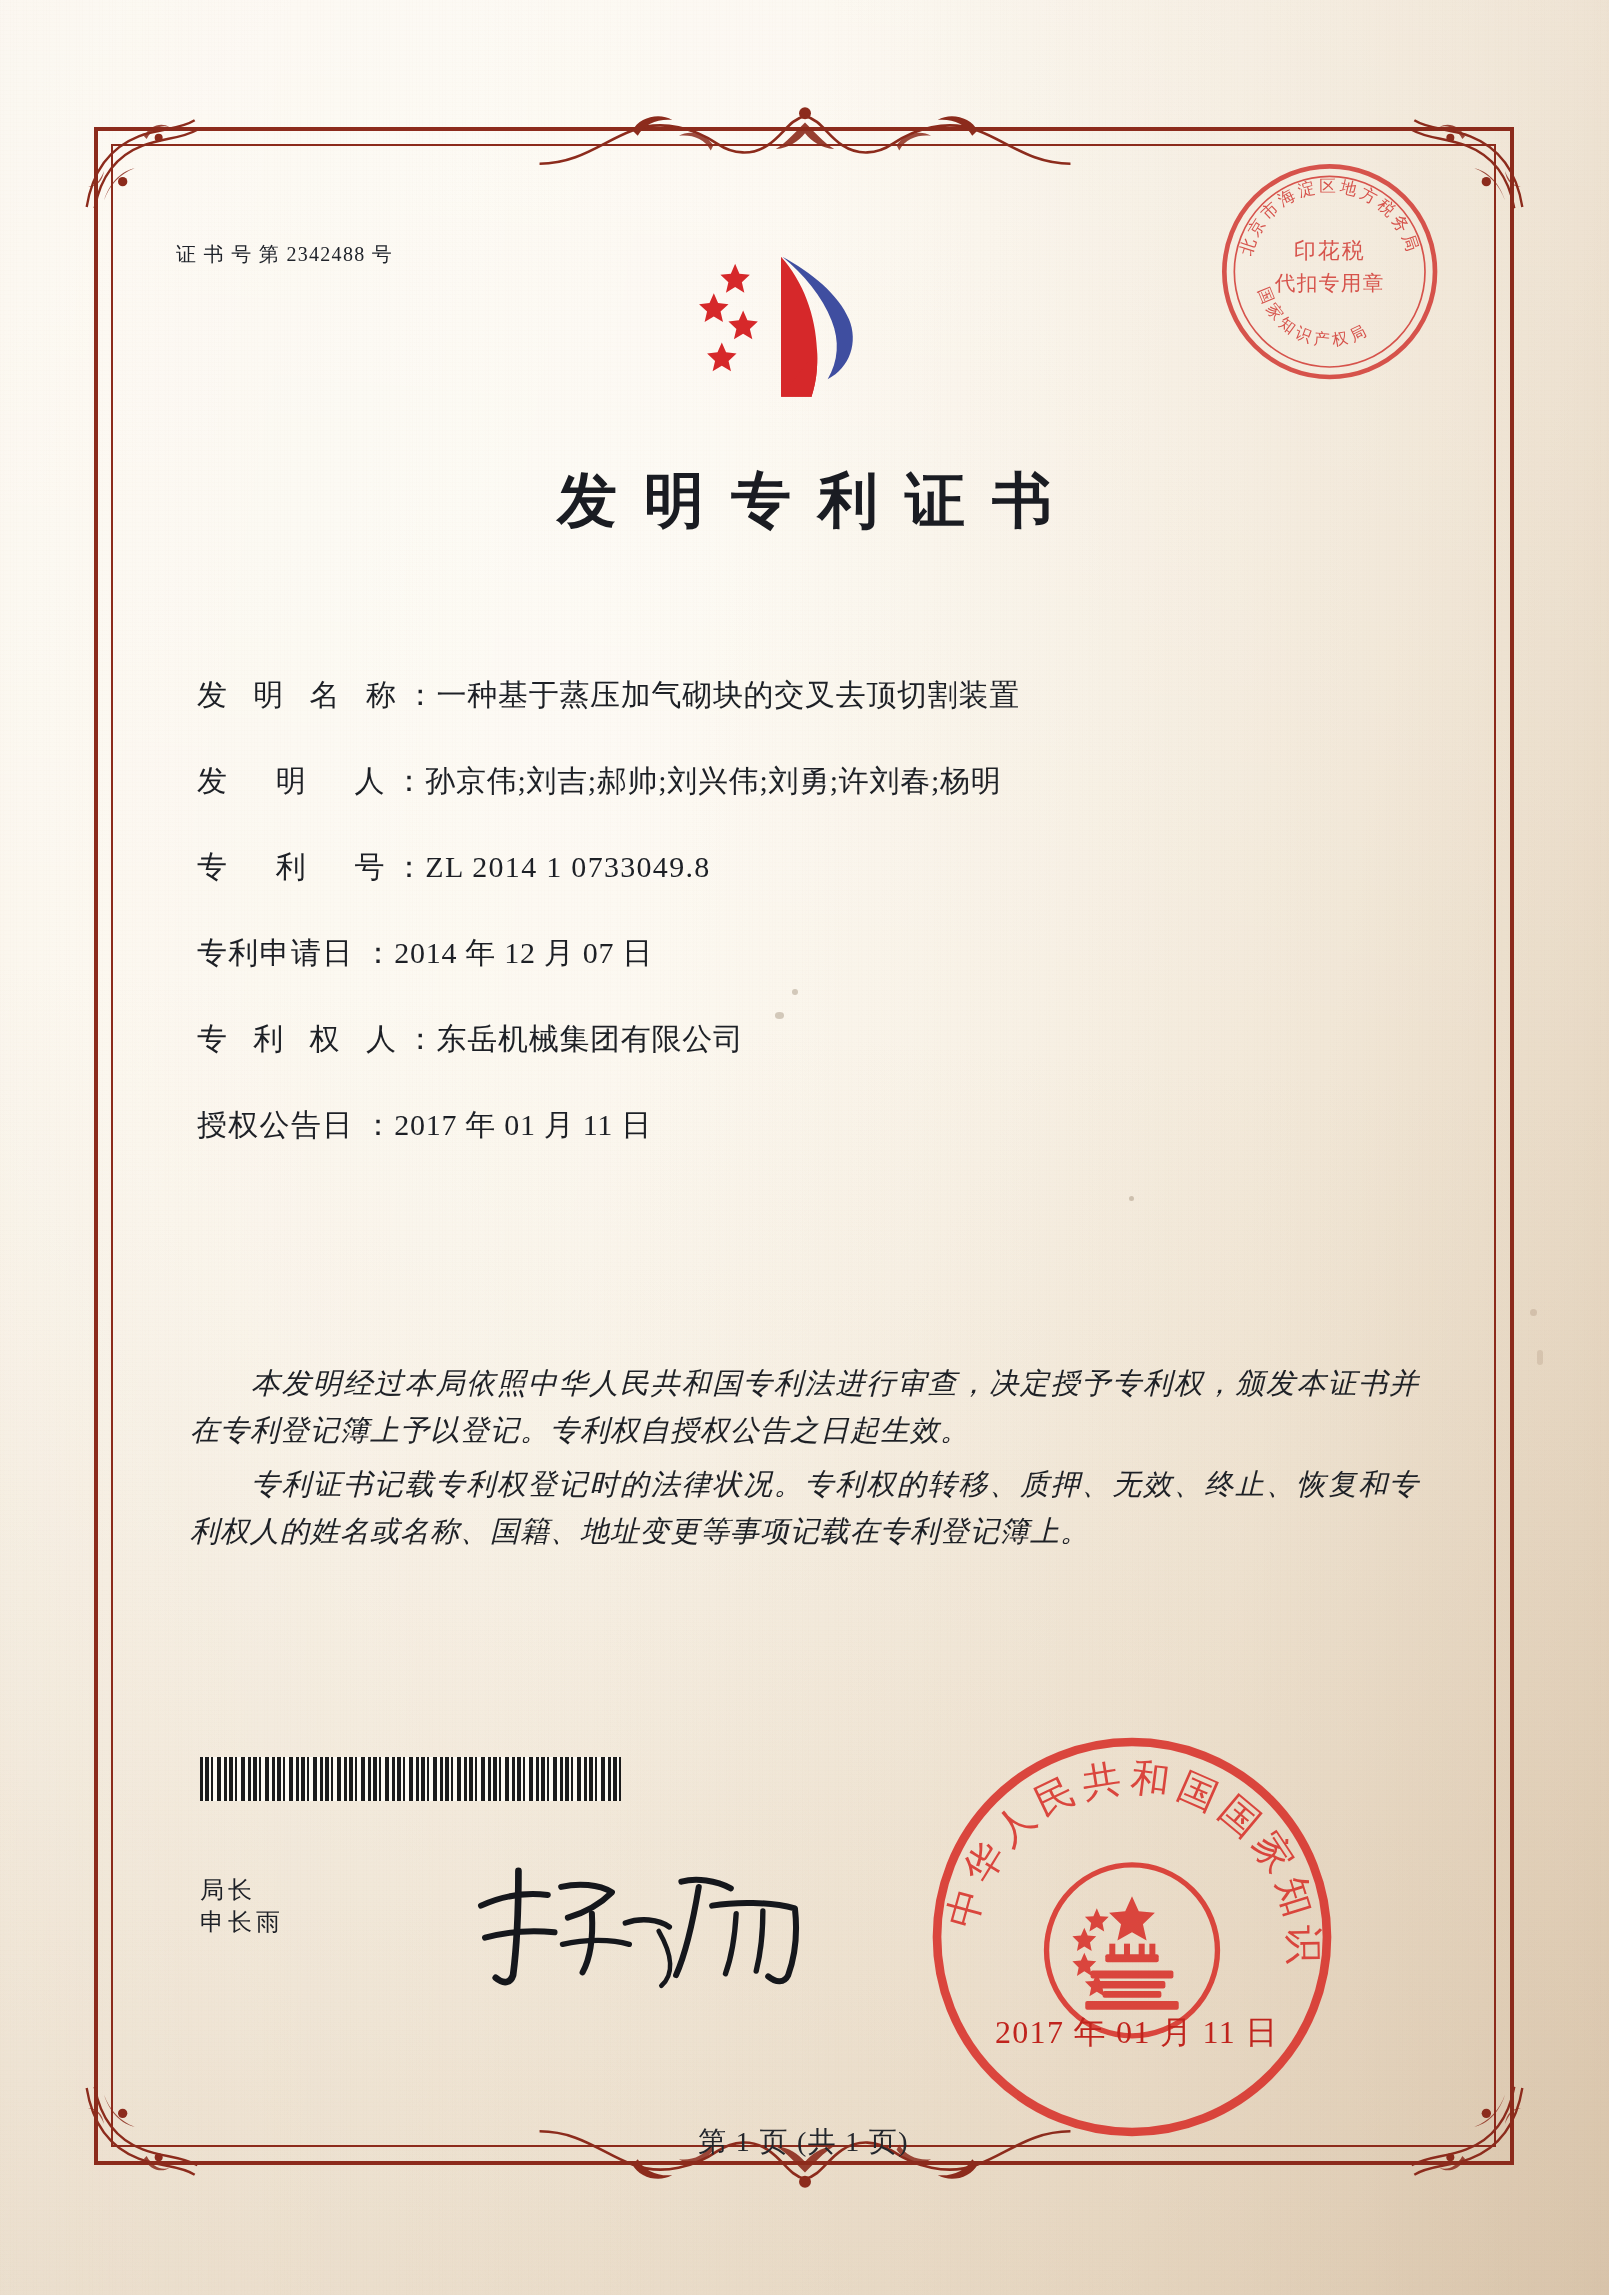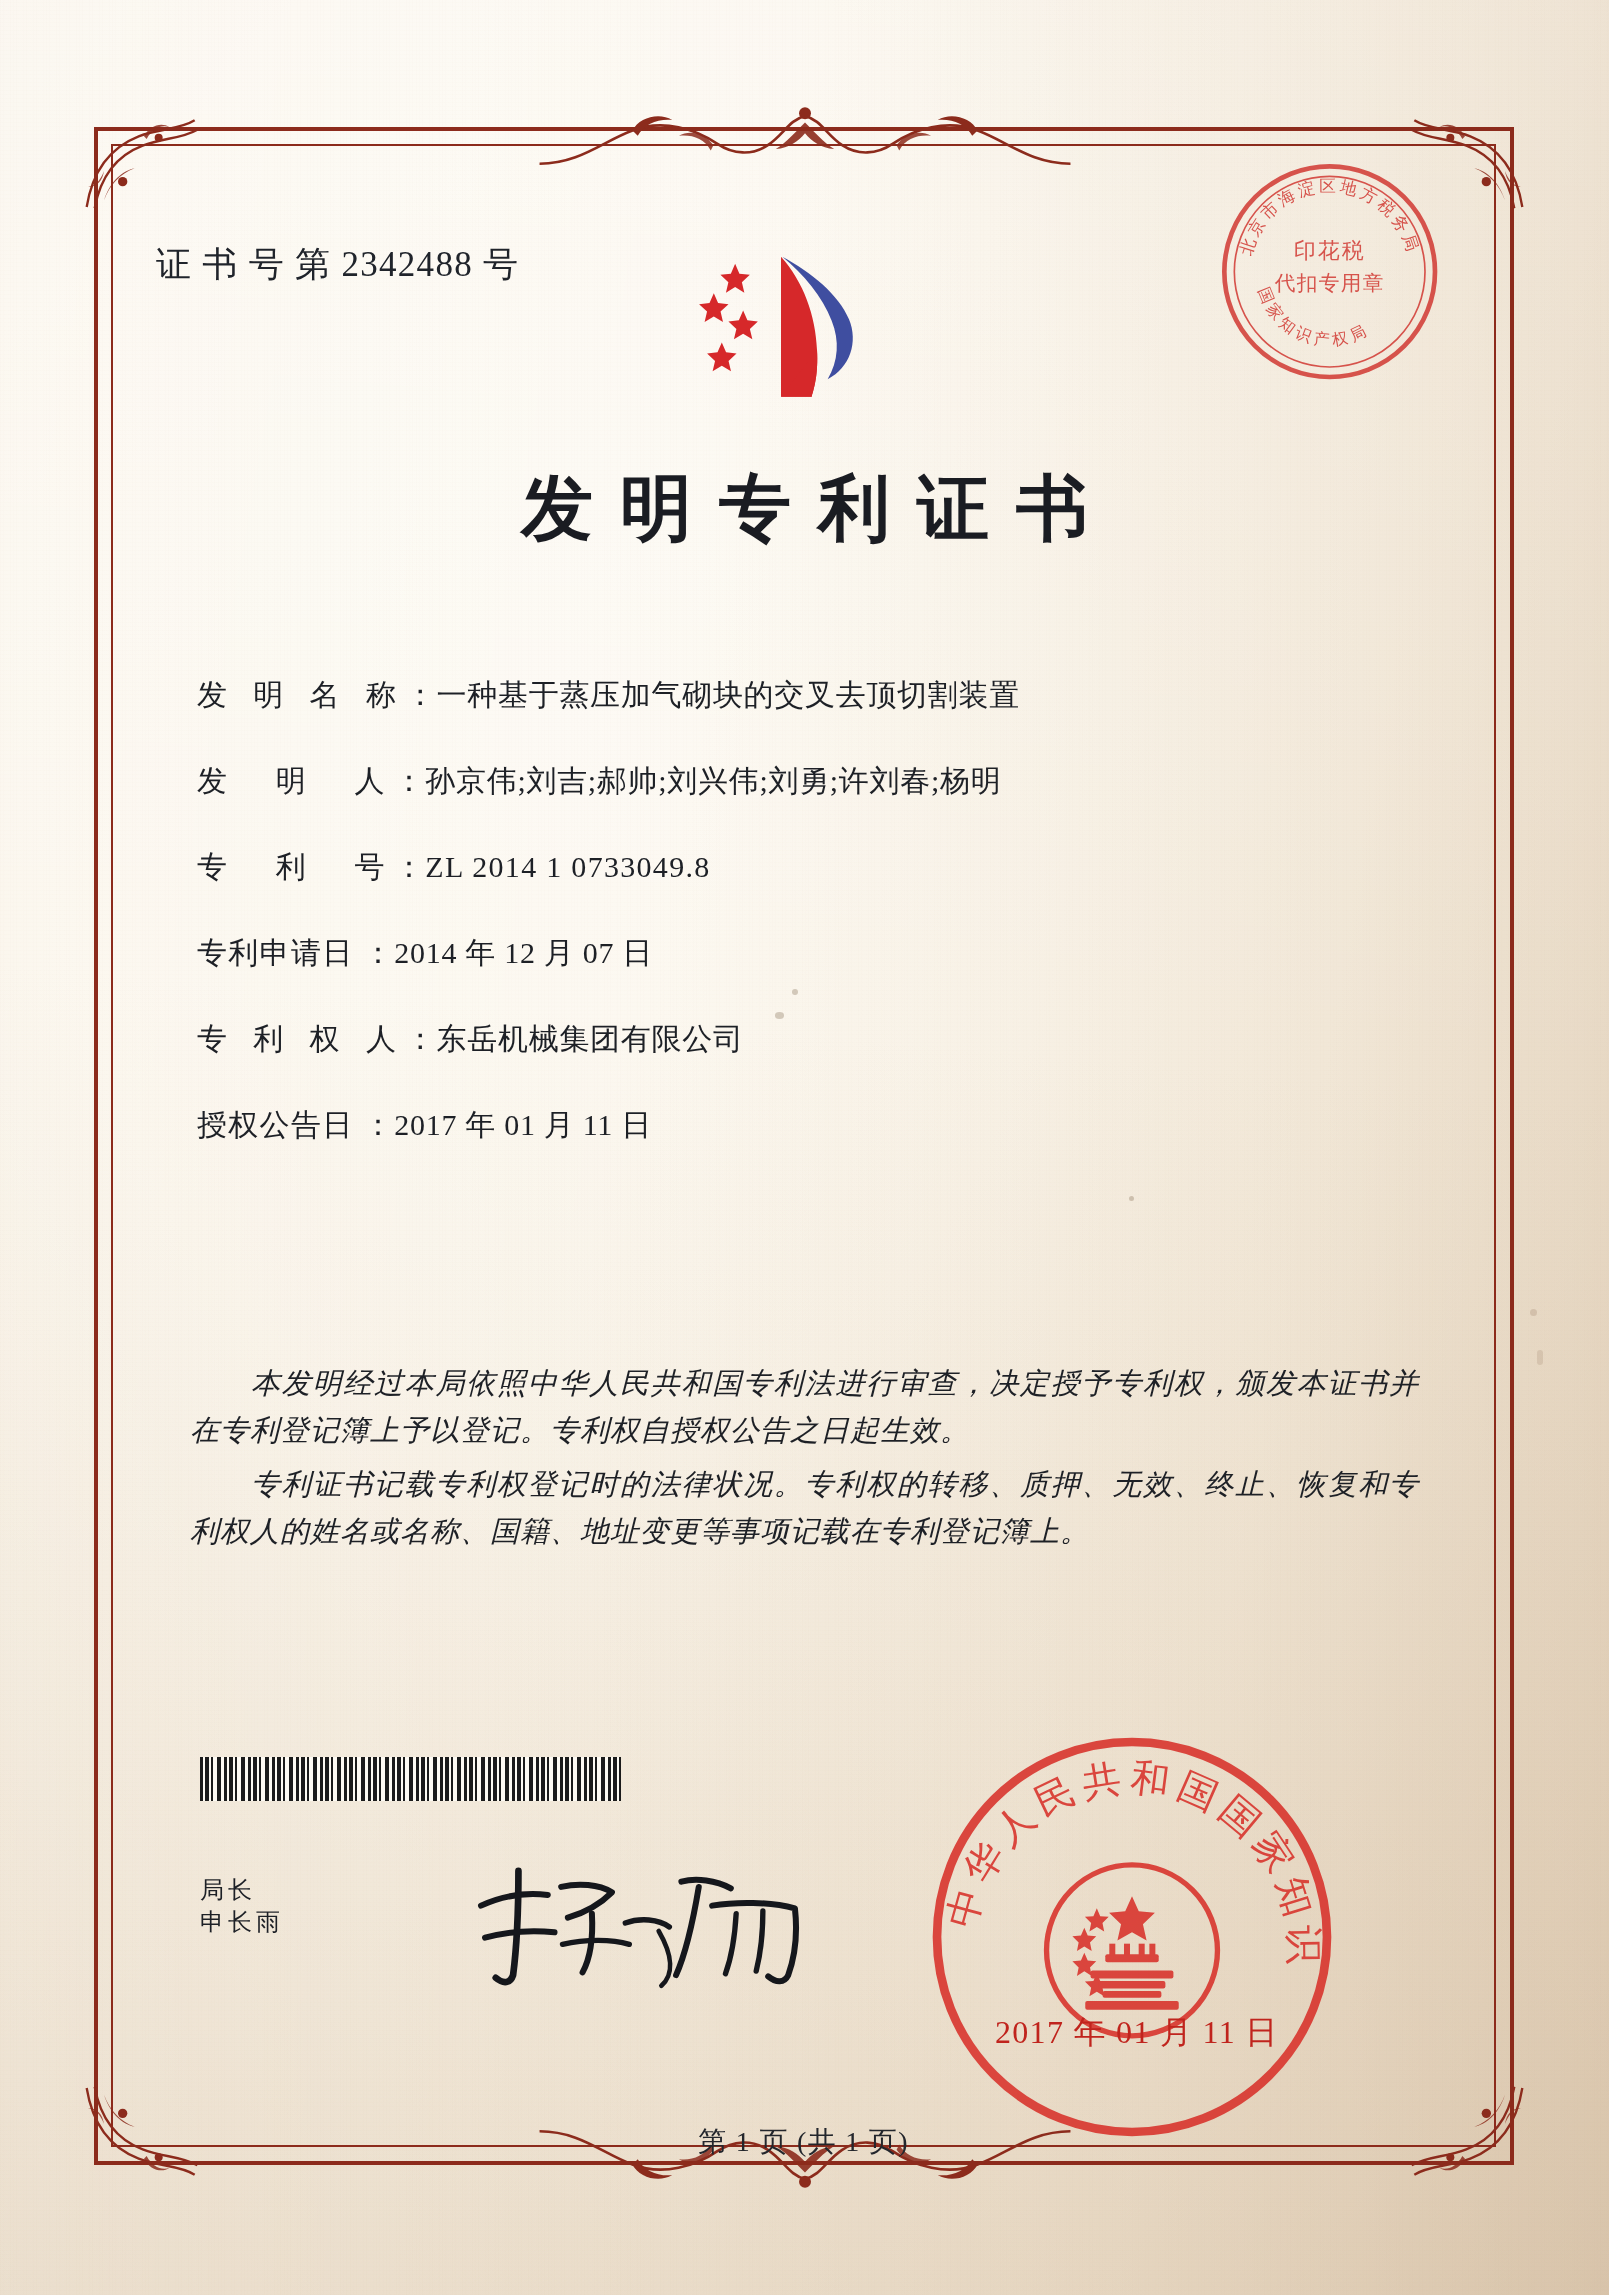--- a/index.html
+++ b/index.html
@@ -83,23 +83,23 @@
     transform: translateX(-50%) scaleY(-1);
     width: 534px;
     height: 73px;
     color: #8c2b1c;
   }
   .top-flourish svg, .bottom-flourish svg { width: 100%; height: 100%; display: block; }
 
   
   .cert-no {
     position: absolute;
-    left: 156px;
+    left: 176px;
     top: 241px;
-    font-size: 35px;
+    font-size: 20px;
     letter-spacing: 1.3px;
     color: #20242b;
     white-space: nowrap;
   }
   .logo {
     position: absolute;
     left: 681px;
     top: 230px;
     width: 220px;
     height: 180px;
@@ -115,21 +115,21 @@
   }
   .stamp-top svg { width: 100%; height: 100%; display: block; }
 
   .main-title {
     position: absolute;
     left: 0; right: 0;
     top: 461px;
     text-align: center;
     font-family: Liberation Serif, serif;
     font-weight: bold;
-    font-size: 72px;
+    font-size: 60px;
     letter-spacing: 27px;
     text-indent: 27px;
     color: #1a1c22;
   }
 
   
   .fields {
     position: absolute;
     left: 197px;
     top: 675px;

